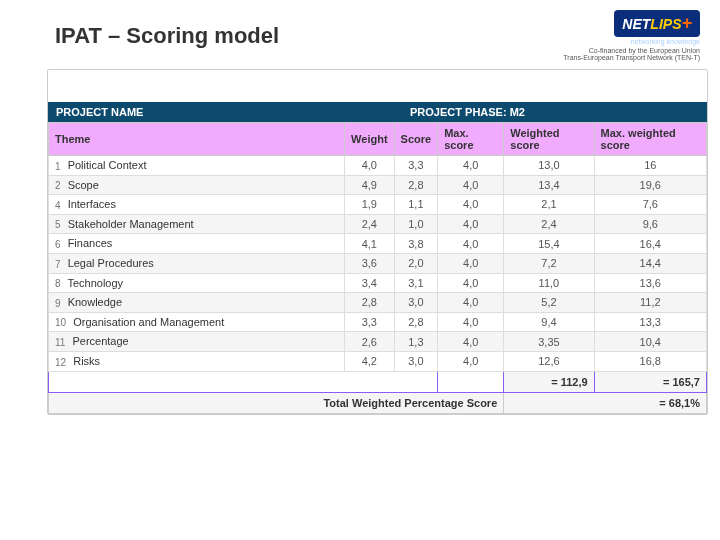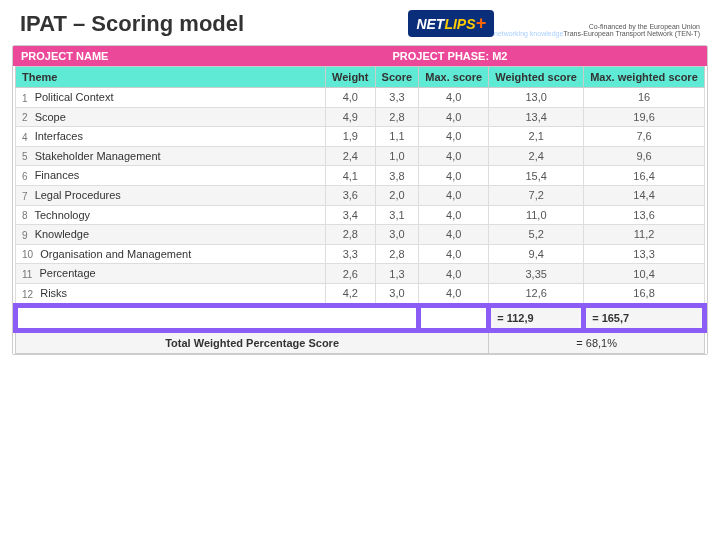--- a/index.html
+++ b/index.html
@@ -11,20 +11,21 @@
       overflow: hidden;
       font-size: 12px;
     }
 
     .page {
       width: 720px;
       height: 540px;
       background: #fff;
       display: flex;
       flex-direction: column;
+      padding-left: 35px;
     }
 
     .header {
       display: flex;
       align-items: center;
       justify-content: space-between;
       padding: 10px 20px 8px 20px;
       background: #fff;
     }
 
@@ -40,45 +41,46 @@
     }
 
     .table-wrapper {
       border: 1px solid #ccc;
       border-radius: 2px;
       overflow: hidden;
     }
 
     .project-header-row {
       display: flex;
-      background: #ec4899;
+      background: #0c4a6e;
       color: #fff;
       font-weight: bold;
       font-size: 11px;
       padding: 4px 8px;
       align-items: center;
+      margin-top: 32px;
     }
 
     .proj-name-label {
       flex: 0 0 180px;
     }
 
     .proj-phase-label {
       flex: 1;
       text-align: center;
     }
 
     table {
       width: 100%;
       border-collapse: collapse;
       font-size: 11px;
     }
 
     thead tr {
-      background: #5eead4;
+      background: #f0abfc;
     }
 
     thead th {
       padding: 4px 6px;
       border: 1px solid #ccc;
       font-weight: bold;
       text-align: left;
       color: #333;
     }
 
@@ -118,39 +120,40 @@
       padding-right: 4px;
       vertical-align: middle;
     }
 
     .totals-row {
       background: #f0f0f0;
     }
 
     .totals-row td {
       padding: 4px 6px;
-      border: 5px solid #8b5cf6;
-      font-weight: bold;
-      text-align: left;
+      border: 1px solid #8b5cf6;
+      font-weight: bold;
+      text-align: right;
     }
 
     .totals-row td.empty {
       background: #fff;
     }
 
     .total-pct-row td {
       padding: 4px 6px;
       border: 1px solid #ccc;
-      font-weight: normal;
+      font-weight: bold;
       background: #f5f5f5;
-      text-align: center;
+      text-align: right;
     }
 
     .logo-container {
       display: flex;
+      flex-direction: column;
       align-items: flex-end;
     }
 
     .netlips-logo {
       background: #0a2e7a;
       padding: 3px 8px;
       border-radius: 4px;
       display: flex;
       align-items: baseline;
       gap: 0px;

